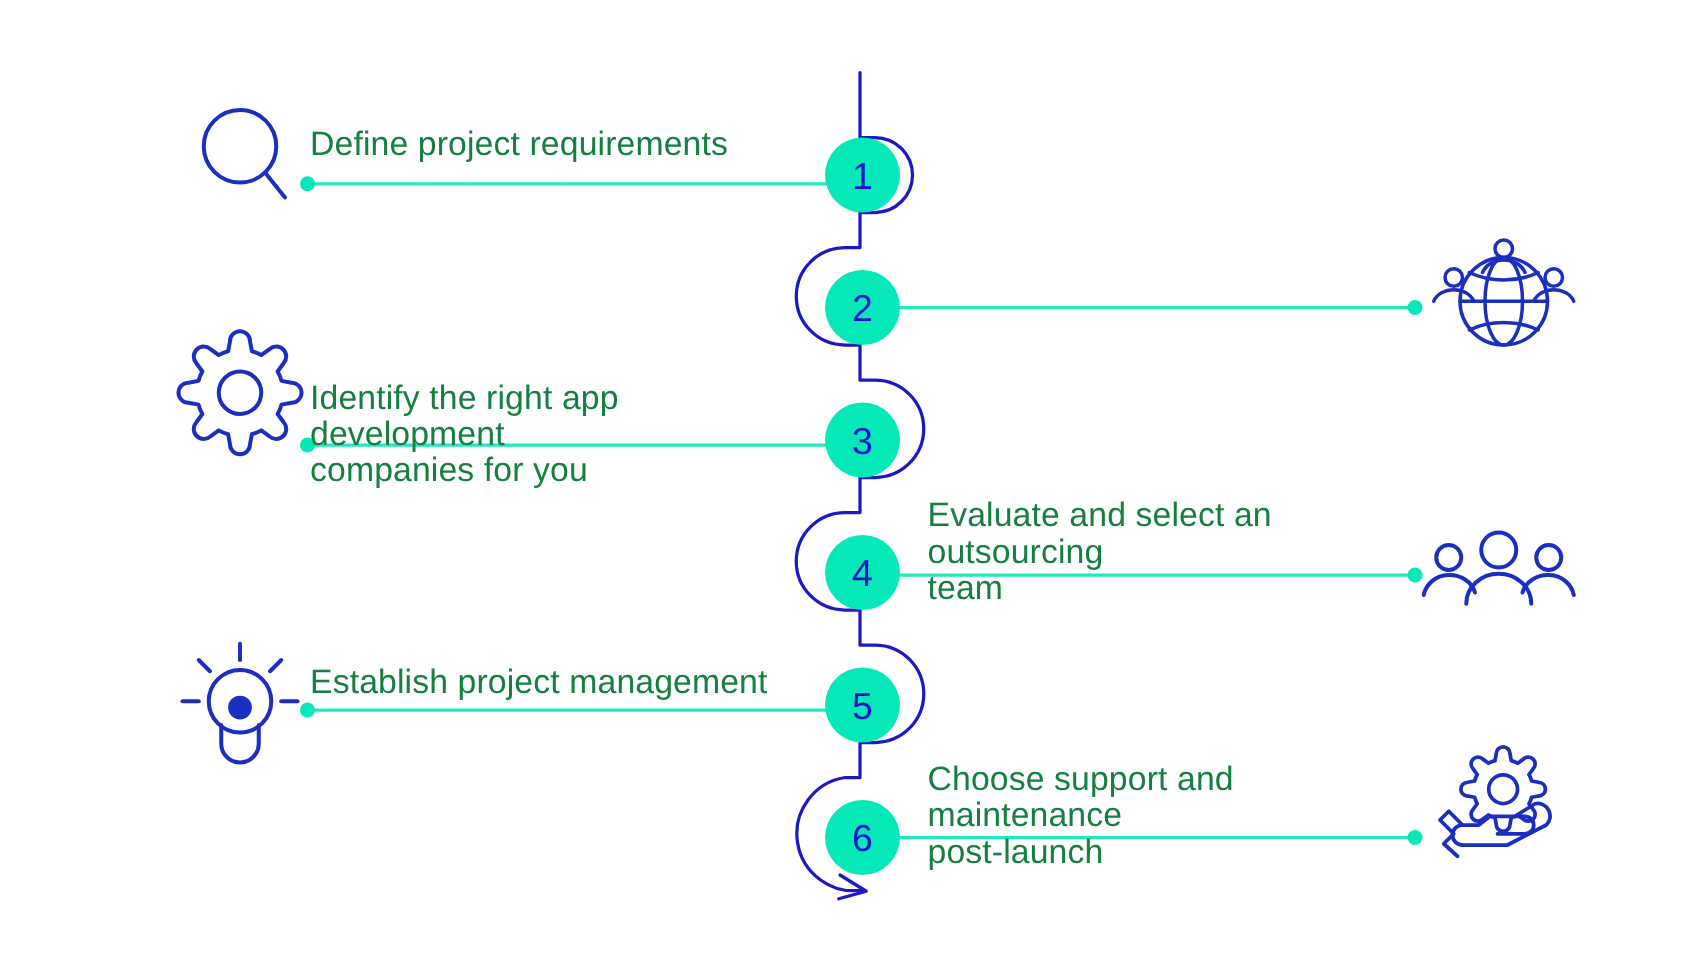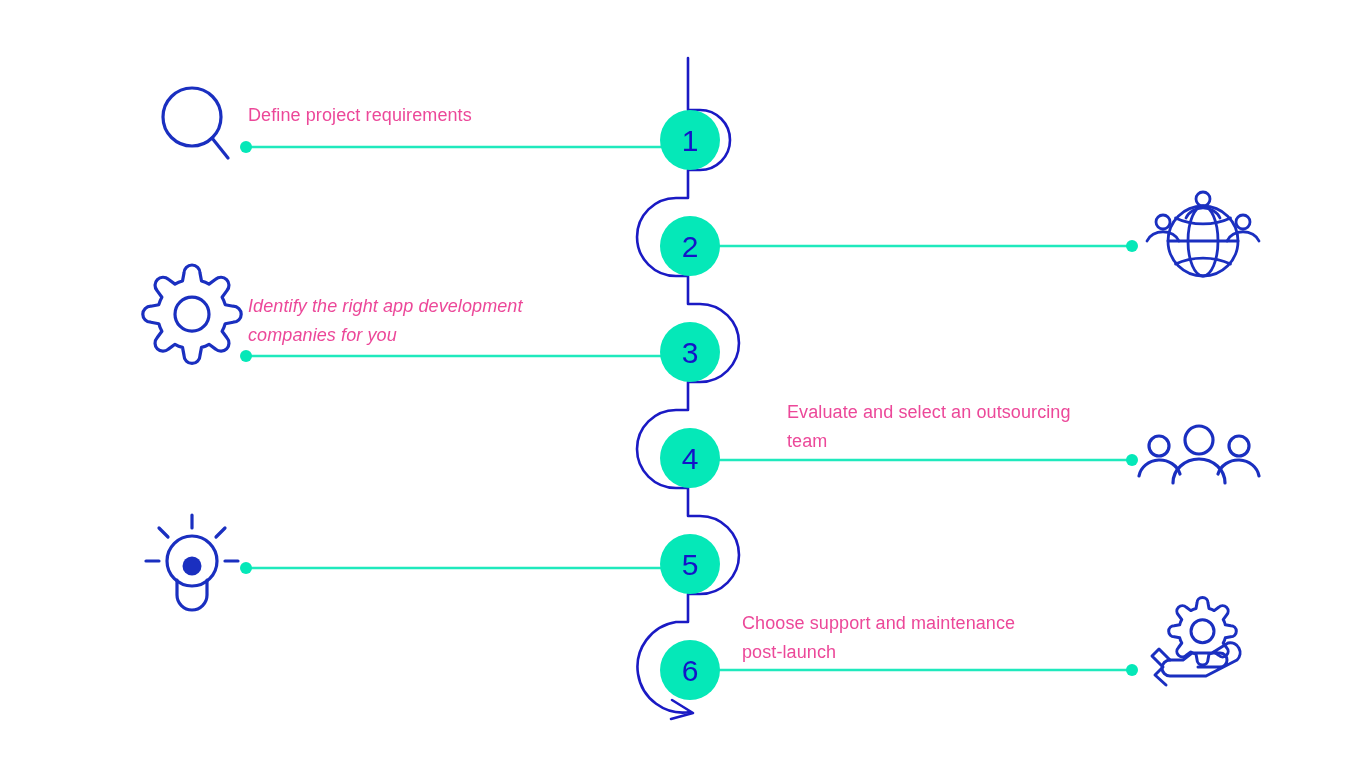--- a/index.html
+++ b/index.html
@@ -24,24 +24,24 @@
   #infographic svg.layer {
     position: absolute;
     top: 0;
     left: 0;
     width: 1364px;
     height: 768px;
   }
   .step-label {
     position: absolute;
     font-family: "Liberation Sans", sans-serif;
-    font-size: 18px;
+    font-size: 27px;
     line-height: 29px;
     letter-spacing: 0.1px;
-    color: #ec4899;
+    color: #15803d;
     white-space: pre-line;
     font-weight: 400;
   }
   .step-label.left {
     text-align: left;
   }
   .step-label.right {
     text-align: left;
   }
   .num-text {
@@ -221,23 +221,24 @@
                L 1183 660 L 1170 660 A 8 8 0 0 0 1170 676 L 1206 676
                L 1237 660 A 10 10 0 0 0 1228 643 L 1212 653"></path>
       <path d="M 1170 660 L 1159 649 L 1152 656 L 1163 667 L 1155 675 L 1166 685"></path>
     </g>
 
   </svg>
 
   <div class="step-label left" style="left:248px; top:101px; width:400px;">Define project requirements</div>
 
 
-  <div class="step-label left" style="left:248px; top:292px; width:400px;font-style:italic;">Identify the right app development
+  <div class="step-label left" style="left:248px; top:304px; width:400px;">Identify the right app development
 companies for you</div>
 
-  <div class="step-label right" style="left:742px; top:398px; width:400px;margin-left:45px;">Evaluate and select an outsourcing
+  <div class="step-label right" style="left:742px; top:398px; width:400px;">Evaluate and select an outsourcing
 team</div>
 
+  <div class="step-label left" style="left:248px; top:531px; width:400px;">Establish project management</div>
 
   <div class="step-label right" style="left:742px; top:609px; width:400px;">Choose support and maintenance
 post-launch</div>
 
 </div>
 
 </body></html>

